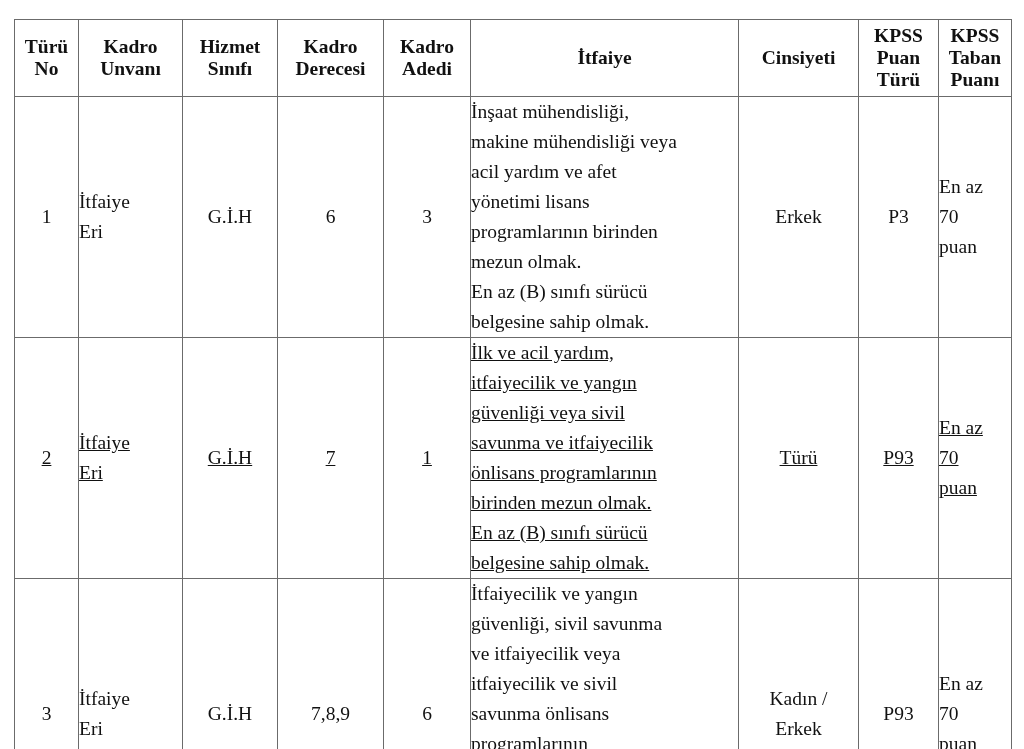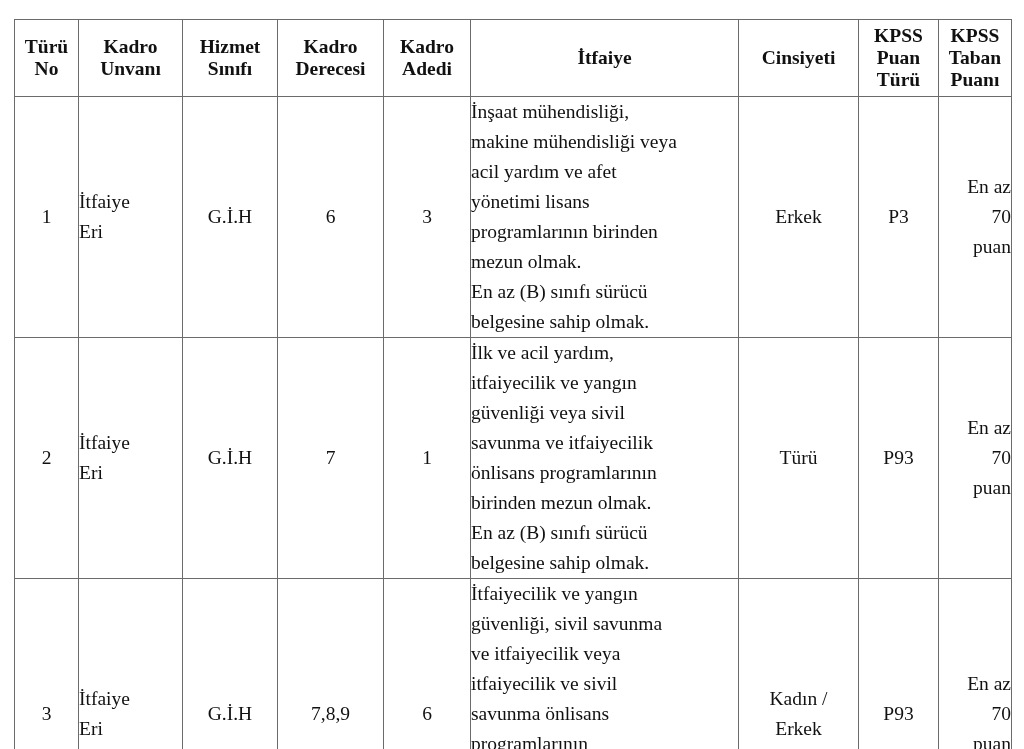--- a/index.html
+++ b/index.html
@@ -46,33 +46,33 @@
       line-height: 25.5px;
       vertical-align: top;
       padding-top: 0px;
     }
     td.cins {
       text-align: center;
       padding-left: 11px;
       white-space: pre-line;
     }
     td.taban {
-      text-align: right;
+      text-align: left;
       padding-left: 8px;
       white-space: pre-line;
       line-height: 25px;
     }
     td.unvan {
       text-align: left;
       white-space: pre-line;
       line-height: 22px;
     }
     th .hl { white-space: pre-line; display: block; }
     tr.r1 td { height: 203px; }
-    tr.r2 td { height: 203px; }
+    tr.r2 td { height: 203px; text-decoration: underline; }
     tr.r3 td { height: 229px; }
   </style>
 </head>
 <body>
 
 <table class="doc-table">
   <colgroup>
     <col style="width:64px">
     <col style="width:104px">
     <col style="width:95px">

